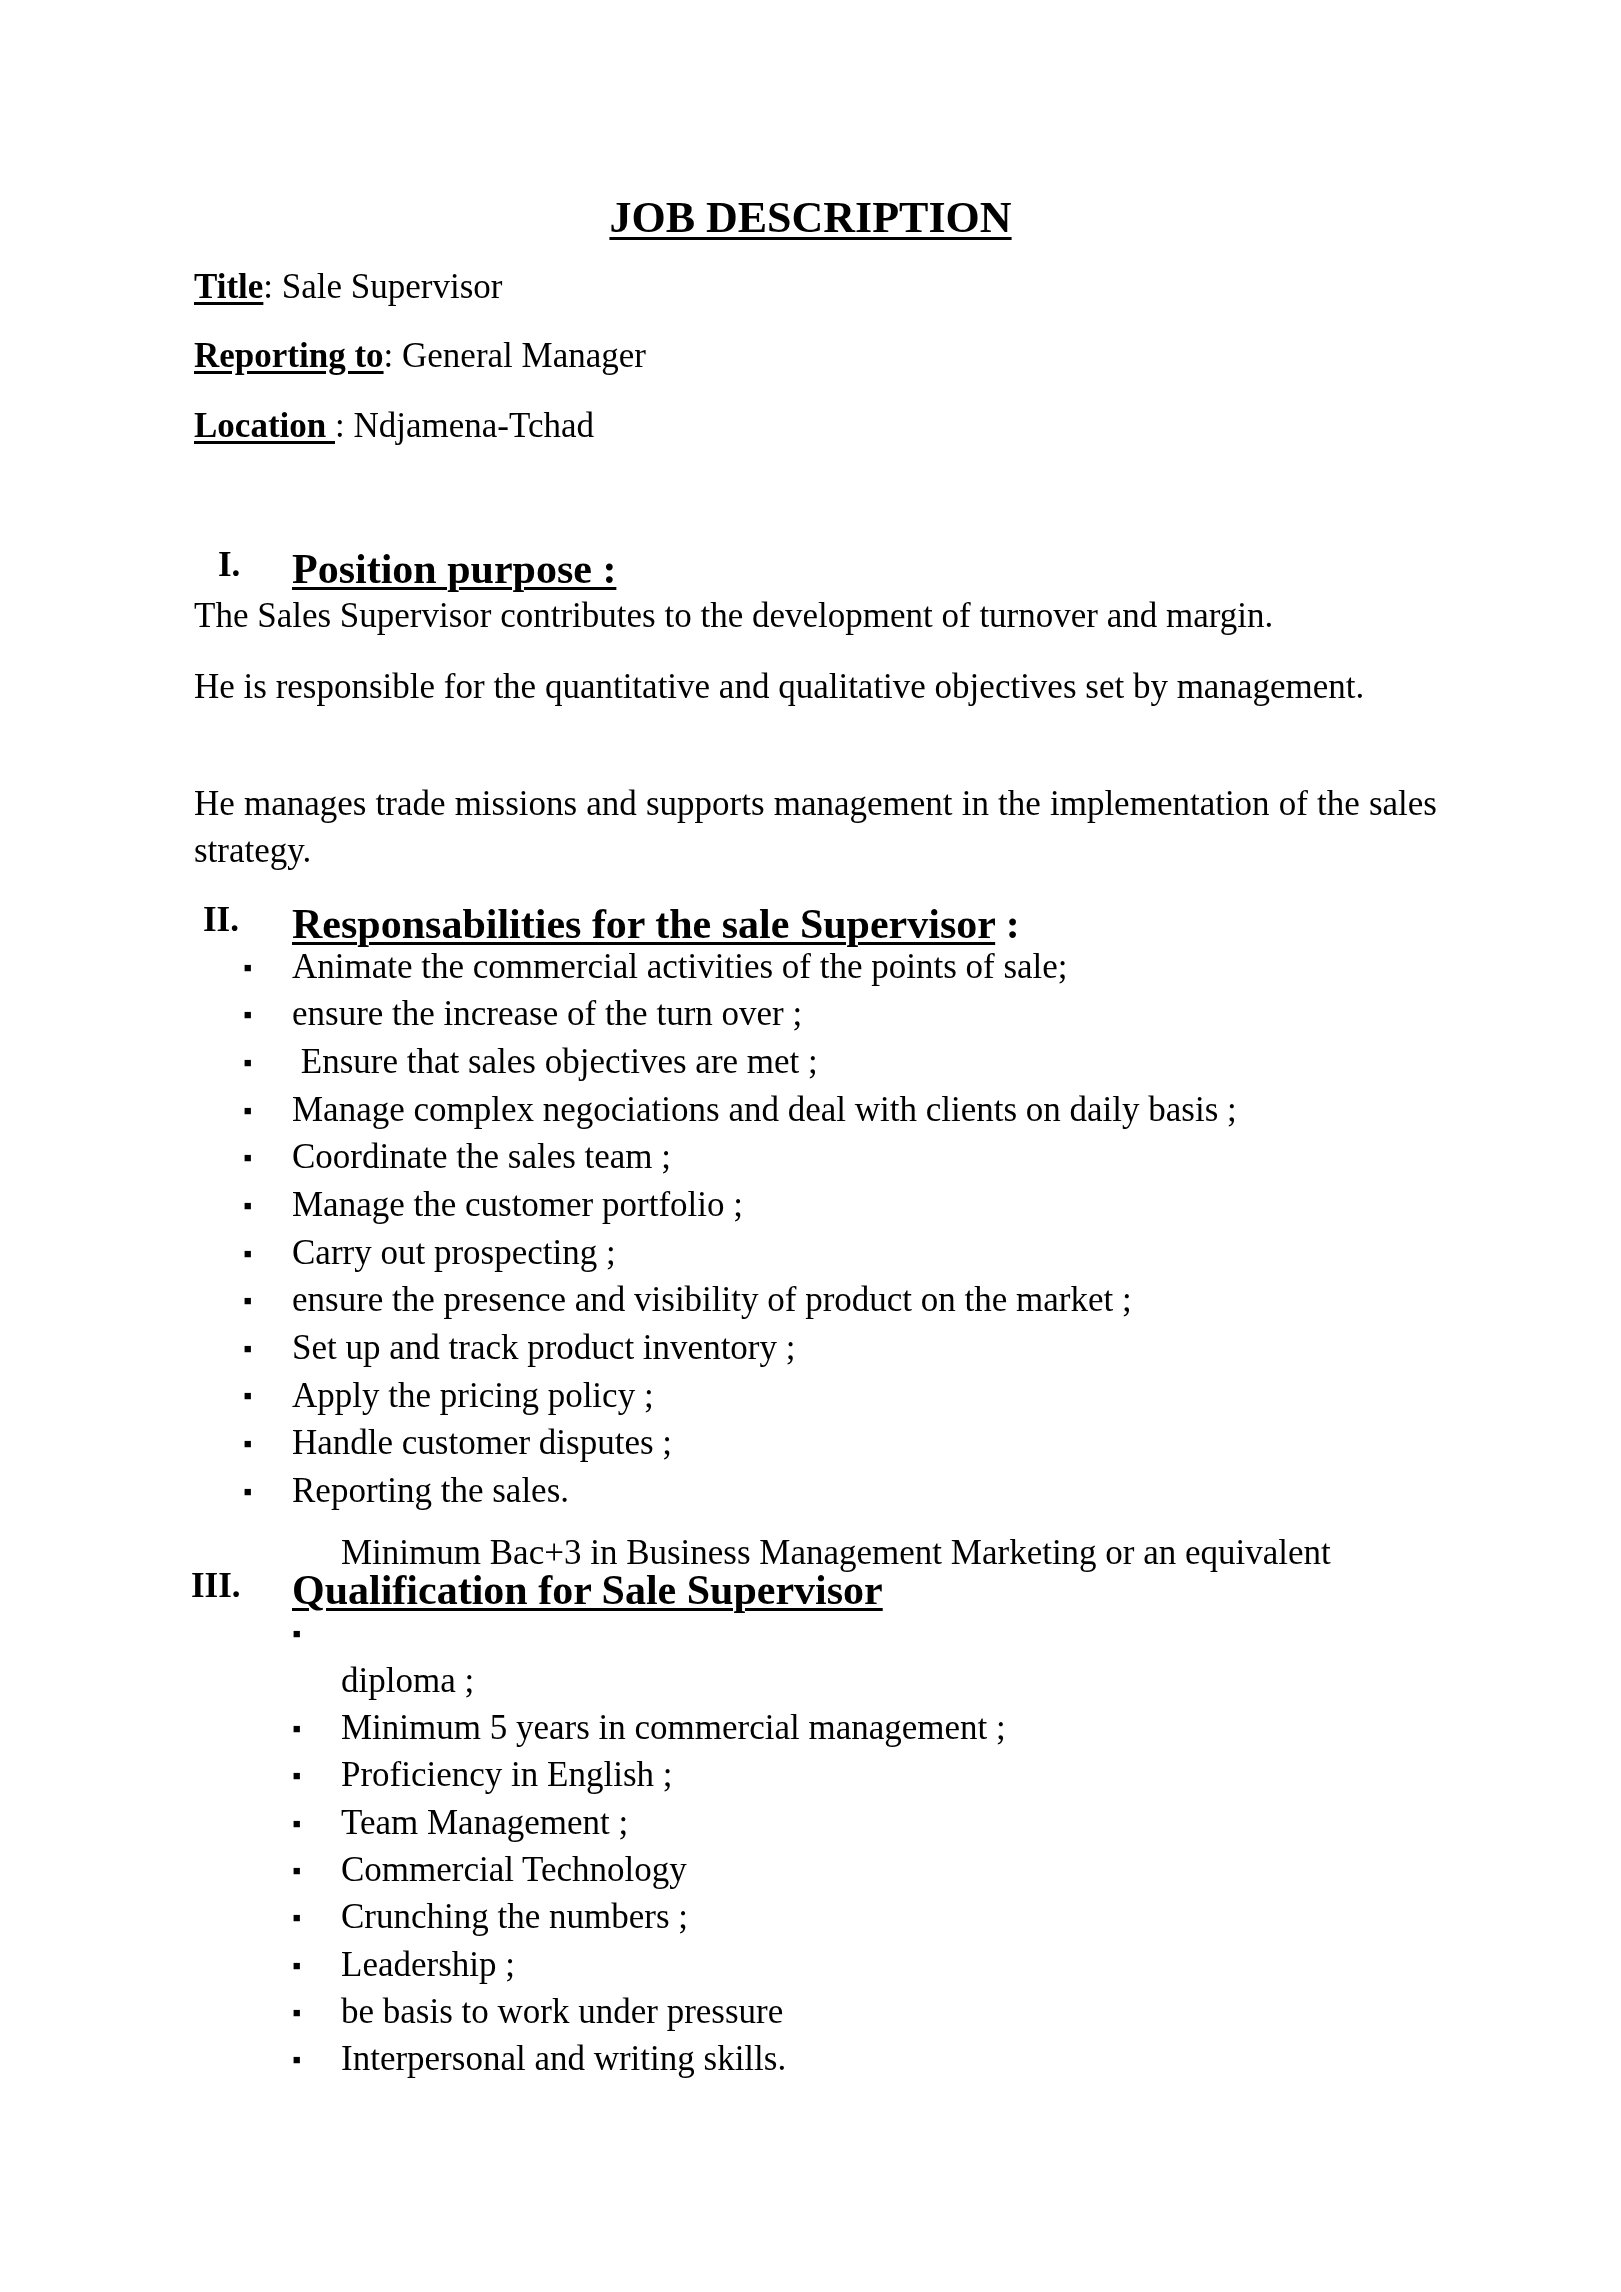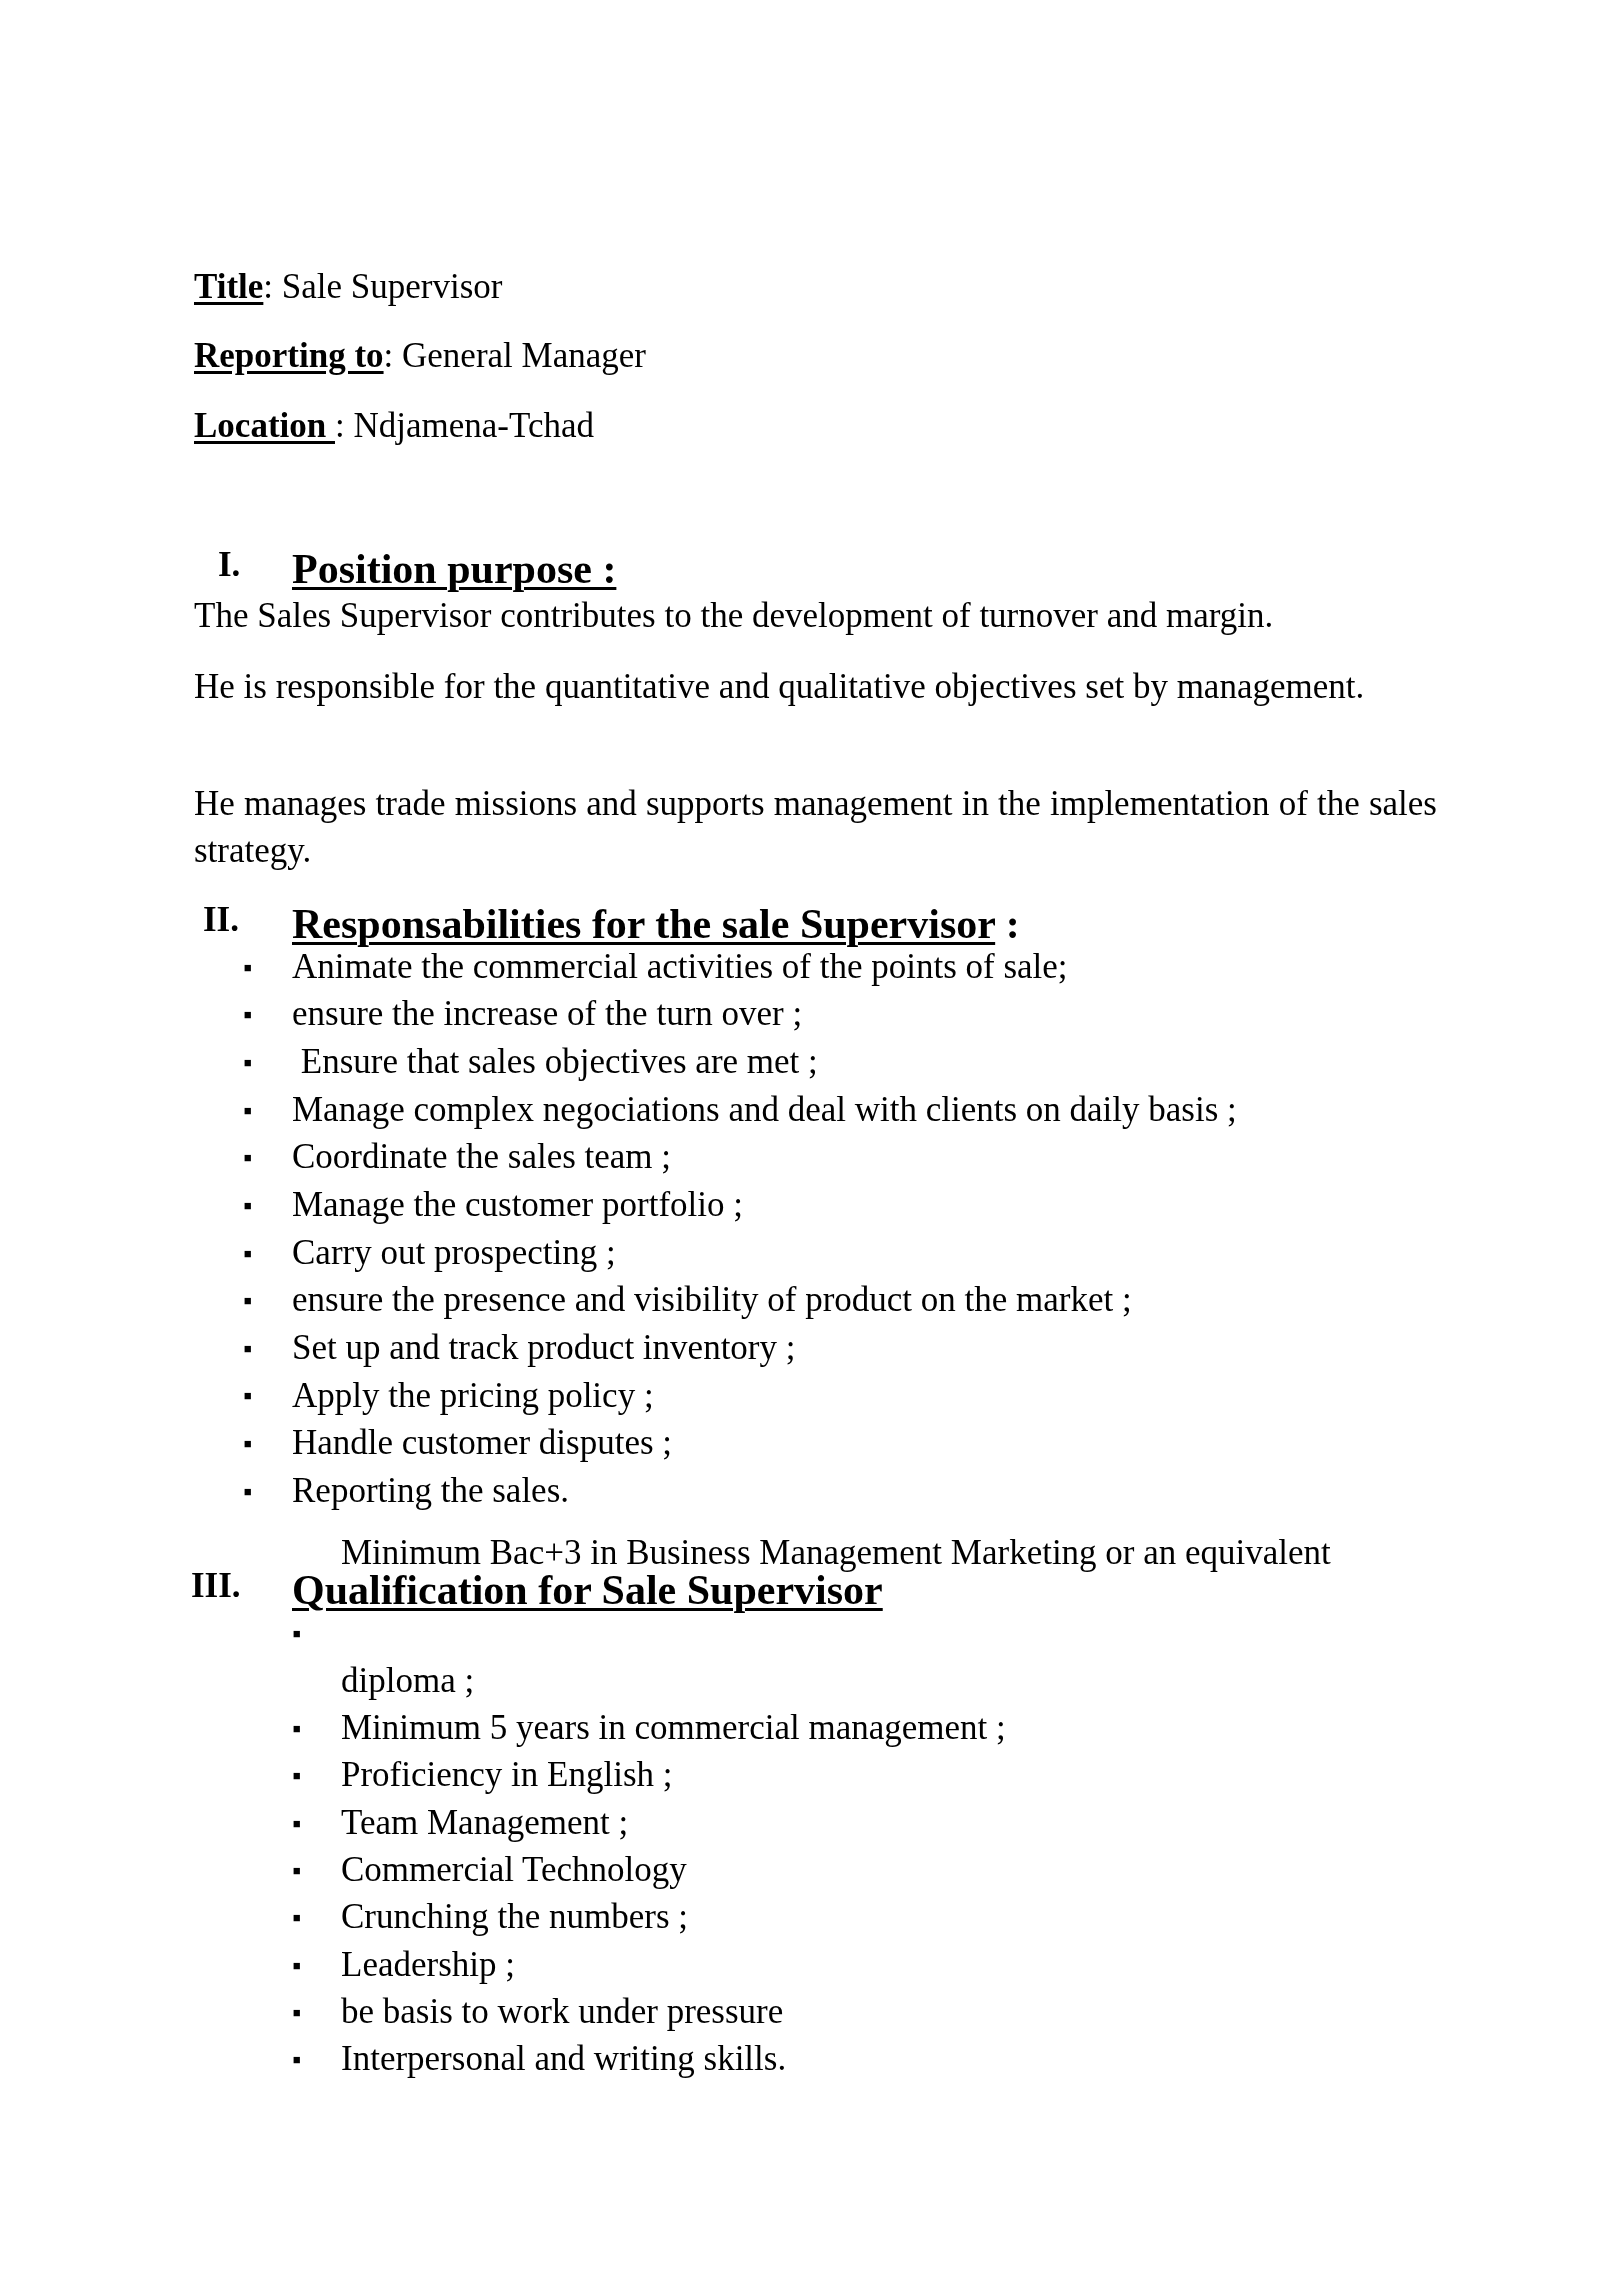--- a/index.html
+++ b/index.html
@@ -16,20 +16,21 @@
   .sec-head .u { text-decoration: underline; text-decoration-thickness: 2.9px; text-underline-offset: 3.9px; }
   .para { left: 194px; width: 1243px; font-size: 35px; line-height: 47px; white-space: normal; text-align: justify; }
   .bullet { font-size: 25.5px; }
   .item { font-size: 35px; }
 </style>
 </head>
 <body>
 
 <div class="page">
 
+  <div class="abs title"><span>JOB DESCRIPTION</span></div>
 
   <div class="abs field" style="top:267px;text-align:center;"><span class="lbl">Title</span><span>: </span><span>Sale Supervisor</span></div>
   <div class="abs field" style="top:336px;"><span class="lbl">Reporting to</span><span>: </span><span>General Manager</span></div>
   <div class="abs field" style="top:406px;"><span class="lbl">Location </span><span>: </span><span>Ndjamena-Tchad</span></div>
 
   <div class="abs sec-num" style="left:218px; top:545px;">I.</div>
   <div class="abs sec-head" style="left:292px; top:545px;"><span class="u">Position purpose :</span></div>
   <div class="abs para" style="top:592px;">The Sales Supervisor contributes to the development of turnover and margin.</div>
   <div class="abs para" style="top:663px;">He is responsible for the quantitative and qualitative objectives set by management.</div>
   <div class="abs para" style="top:780px;">He manages trade missions and supports management in the implementation of the sales strategy.</div>

